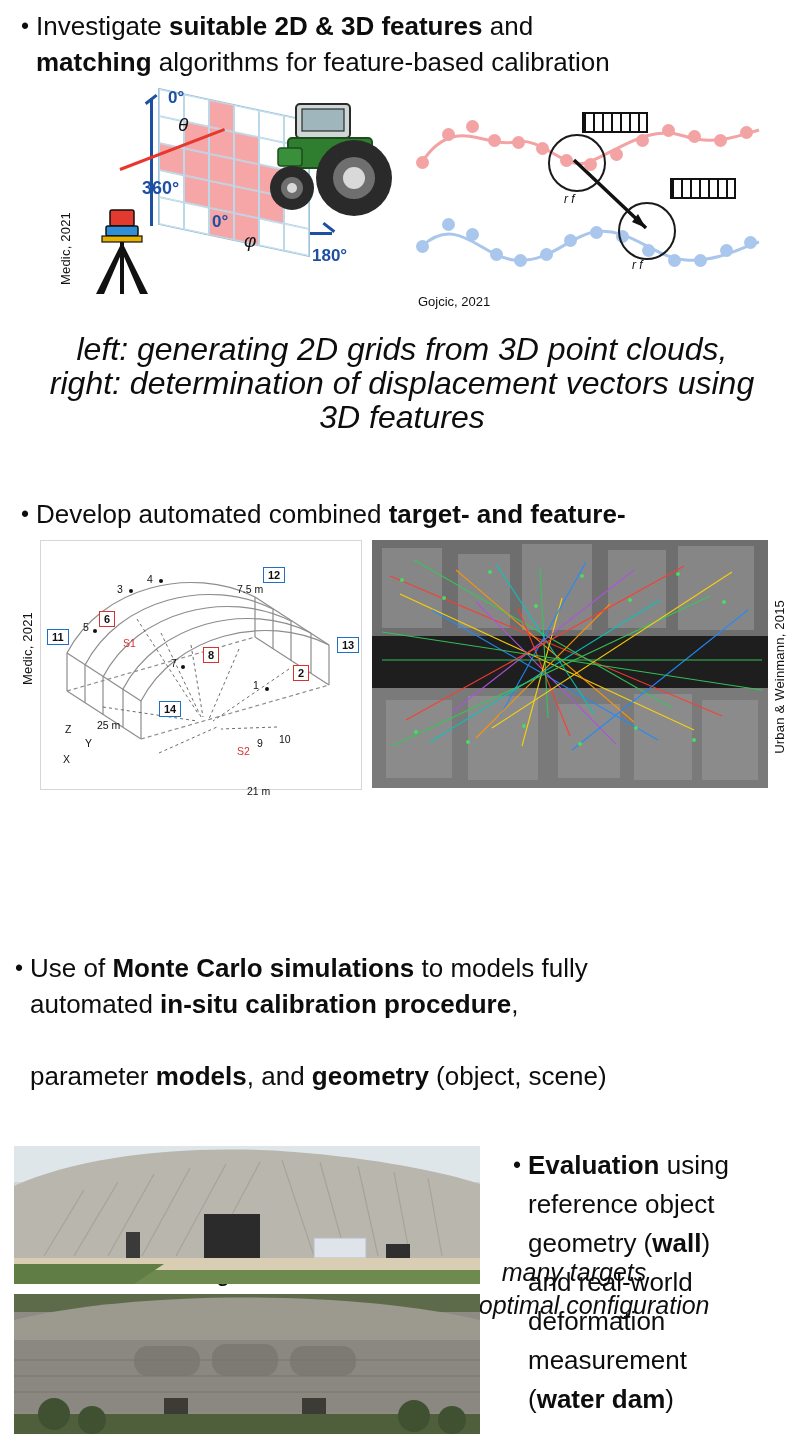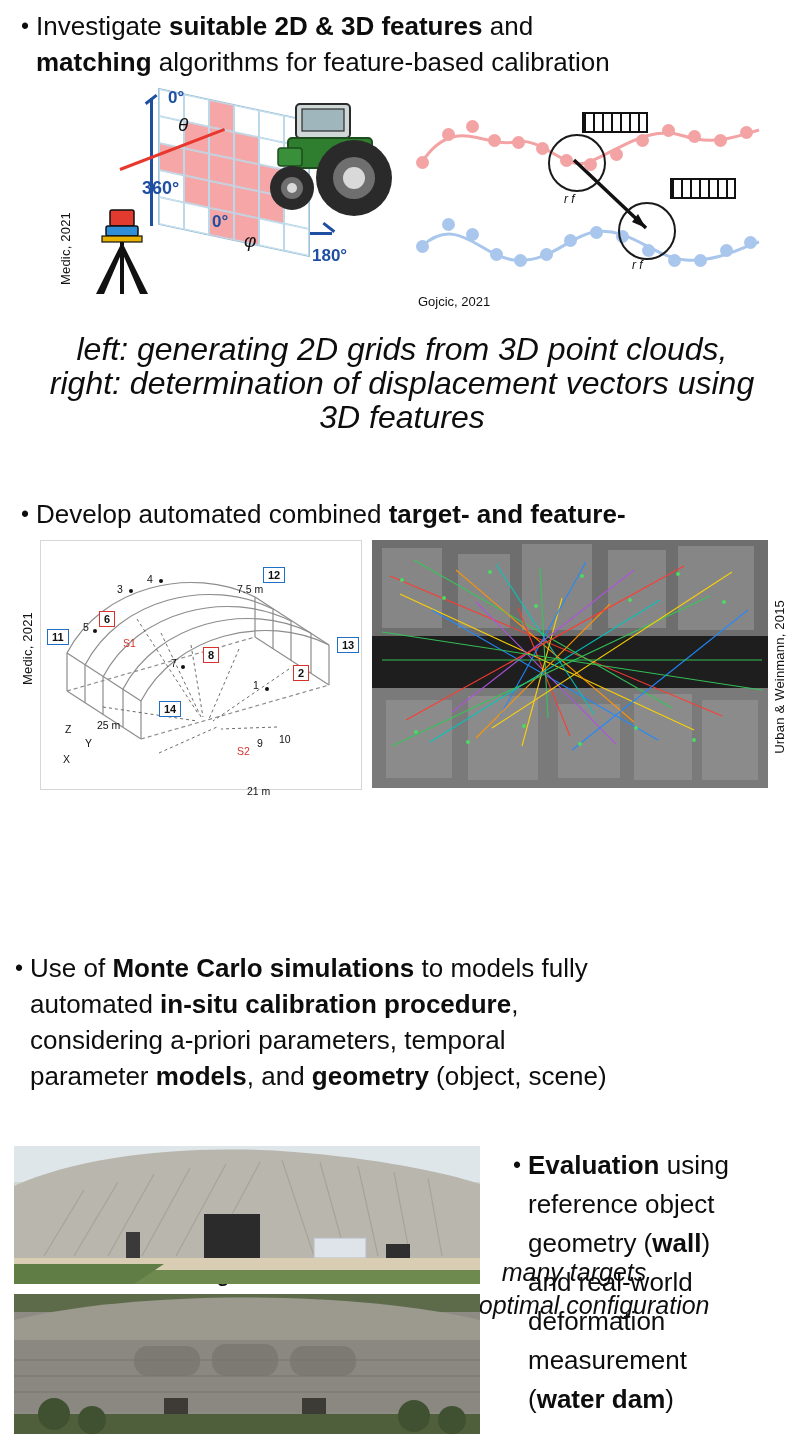--- a/index.html
+++ b/index.html
@@ -445,21 +445,21 @@
     <div>suboptimal configuration</div>
   </div>
 </div>
 
 <div id="sec3">
   <div class="bullet-row">
     <div class="bullet-dot">•</div>
     <div class="bullet-text">
       <span>Use of </span><b>Monte Carlo simulations</b><span> to models fully</span><br>
       <span>automated </span><b>in-situ calibration procedure</b><span>,</span><br>
-      <span>considering a-priori parameters, temporal</span><br>
+      <br>
       <span>parameter </span><b>models</b><span>, and </span><b>geometry</b><span> (object, scene)</span>
     </div>
   </div>
 </div>
 
 <div id="fig3">
 
   <div id="wallImg">
     <svg viewBox="0 0 466 138" style="width:466px;height:138px;">
       <rect width="466" height="138" fill="#cfd5cf"></rect>

